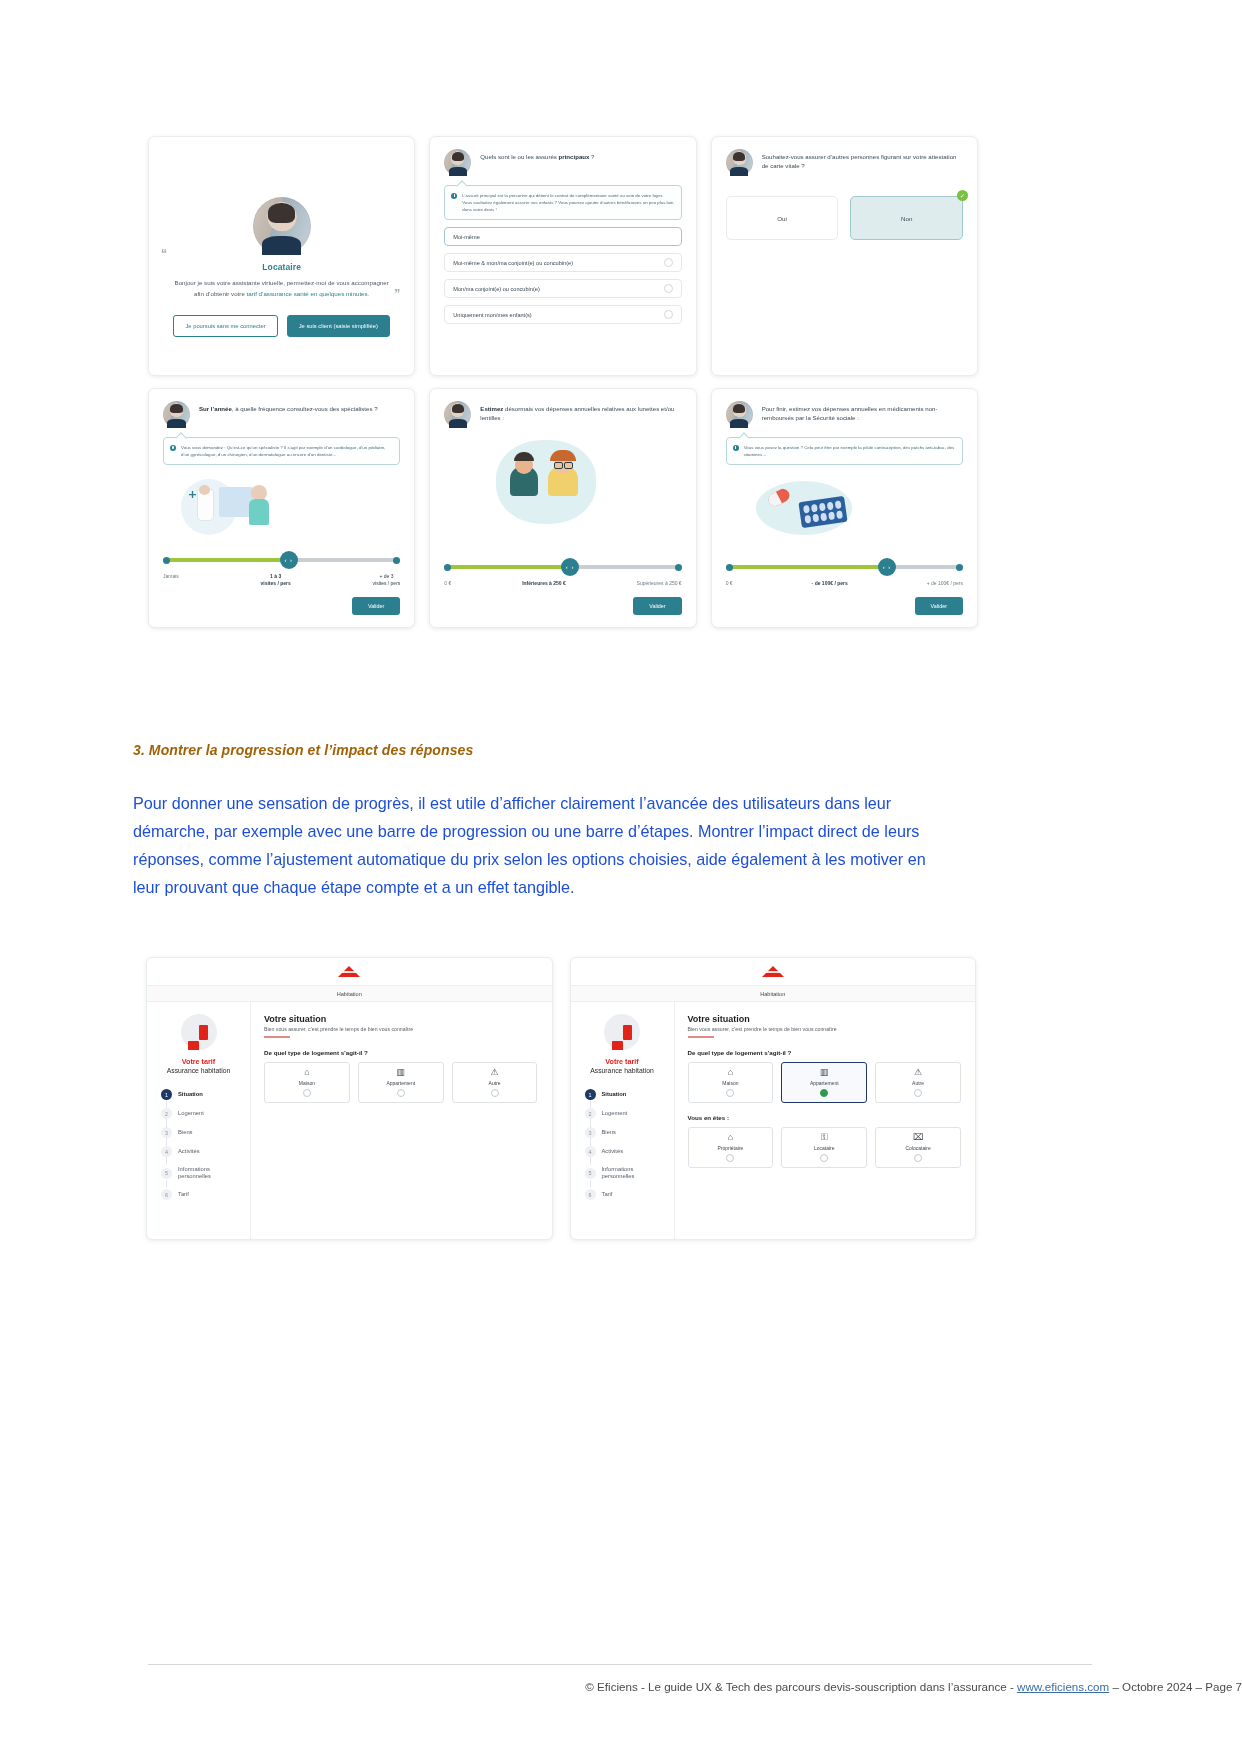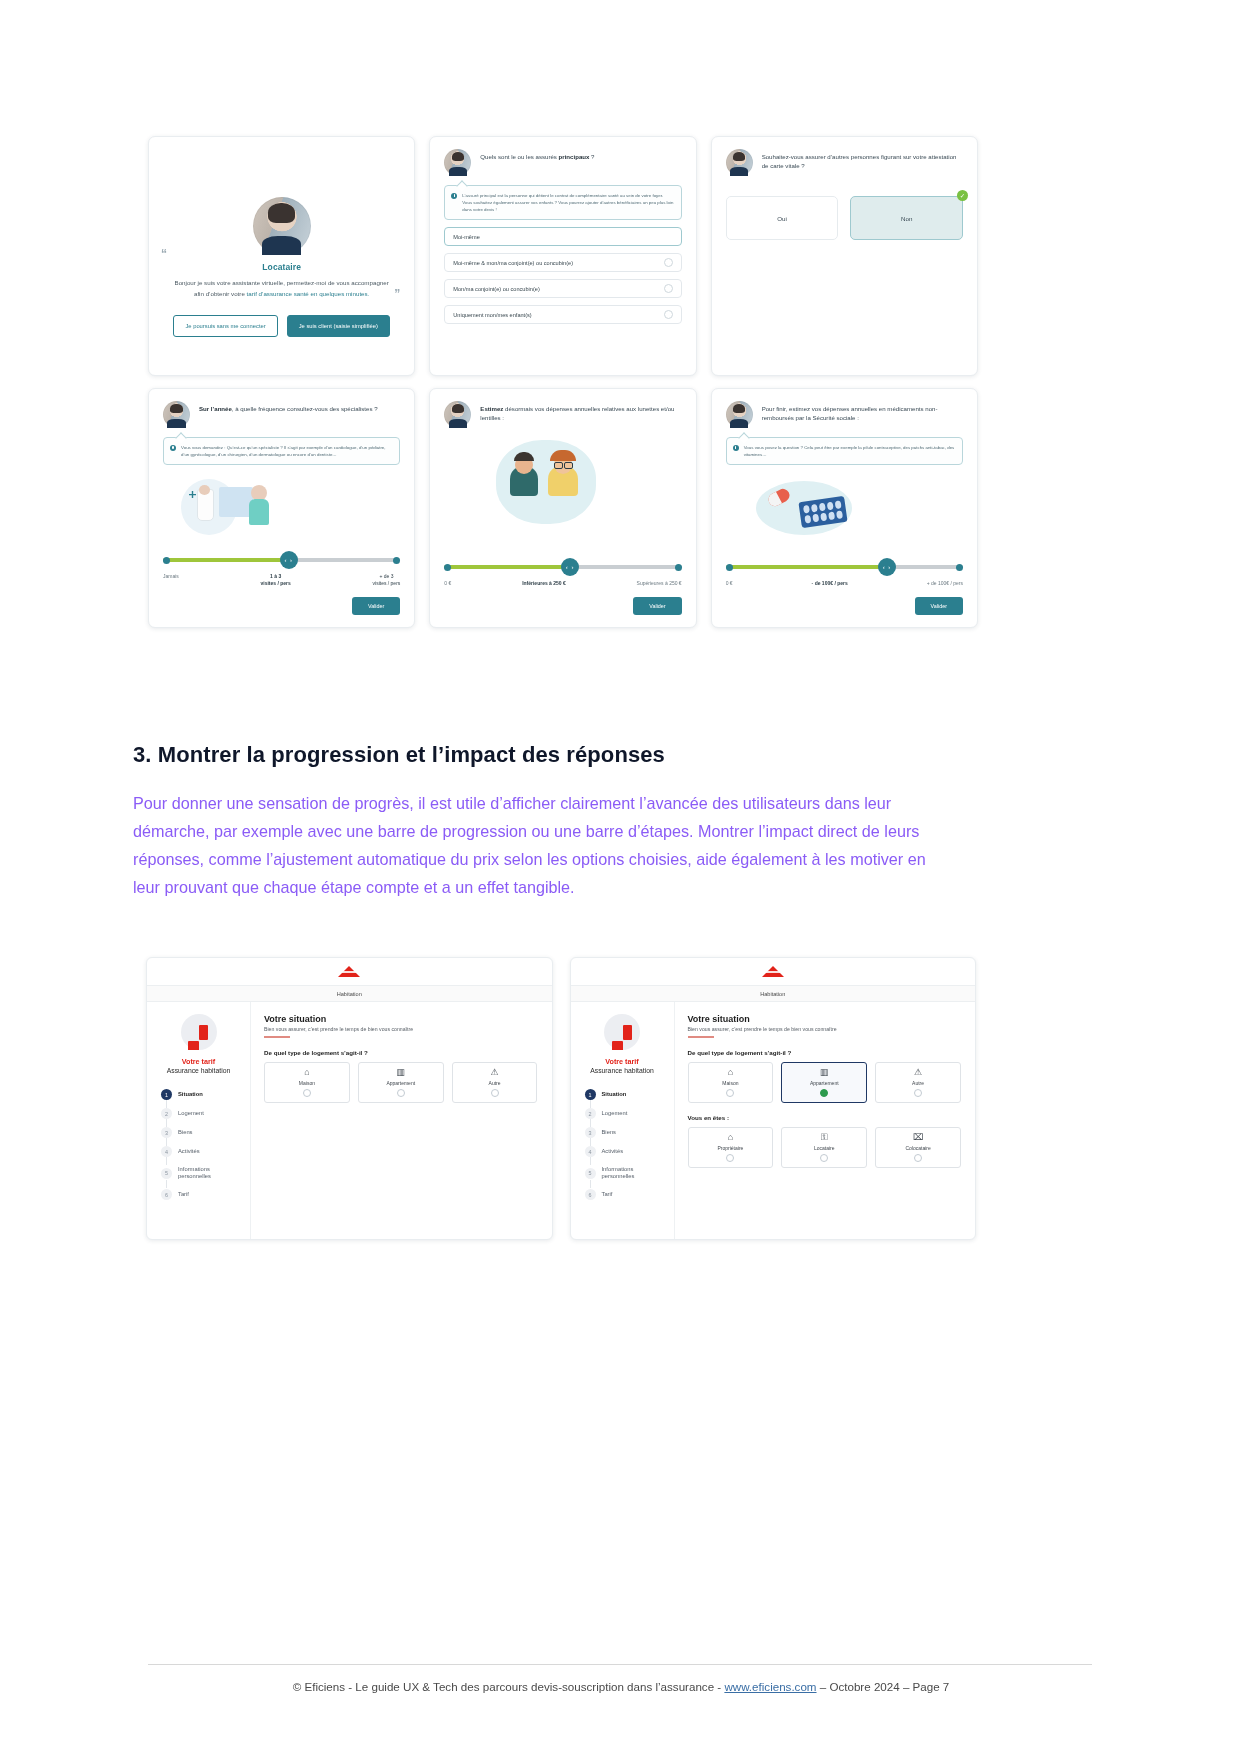--- a/index.html
+++ b/index.html
@@ -176,26 +176,27 @@
   .caption {
     position:absolute; font-style:italic; font-size:12.6px;
     color:#2f2f2f; text-align:center; line-height:1.5;
   }
   #cap1 { left:120px; top:648px; width:1000px; }
   #cap2 { left:140px; top:1251px; width:960px; }
 
   
   .h3 {
     position:absolute; left:133px; top:742px;
-    font-size:22px; font-weight:bold; color:#0f172a;
+    font-size:14px; font-weight:bold; color:#a16207;
     letter-spacing:.1px;
+    font-style:italic;
   }
   .para {
     position:absolute; left:133px; top:790px; width:810px;
-    font-size:16.2px; line-height:1.72; color:#8b5cf6;
+    font-size:16.2px; line-height:1.72; color:#1d4ed8;
   }
 
   
   .fig2 { position:absolute; left:146px; top:957px; width:830px; height:283px; }
   .fig2-grid { display:grid; grid-template-columns:1fr 1fr; gap:17px; width:100%; height:100%; }
   .maif {
     background:#fff; border:1px solid #e9edf0; border-radius:6px;
     box-shadow:0 1px 4px rgba(30,50,70,.10);
     display:flex; flex-direction:column; overflow:hidden;
   }
@@ -253,21 +254,21 @@
   }
   .choice.selected { border:1.6px solid #1f3864; background:#f7f9fc; }
   .choice .ic { font-size:9px; color:#3b434b; line-height:1; }
   .choice .cl { font-size:5px; color:#40474e; }
   .choice .rd { width:6px; height:6px; border-radius:50%; border:1px solid #c3cbd2; }
   .choice.selected .rd { border-color:#2d9b4e; background:#2d9b4e; }
 
   
   .footer-rule { position:absolute; left:148px; top:1664px; width:944px; height:1px; background:#d8d8d8; }
   .footer {
-    position:absolute; left:0; top:1680px; width:1242px; text-align:center;
+    position:absolute; left:0; top:1680px; width:1242px; text-align:right;
     font-size:11.6px; color:#4a4a4a;
   }
   .footer a { color:#3a6ea5; text-decoration:underline; }
 </style>
 </head>
 <body>
 
 <div class="page">
 
   <div class="fig1">

